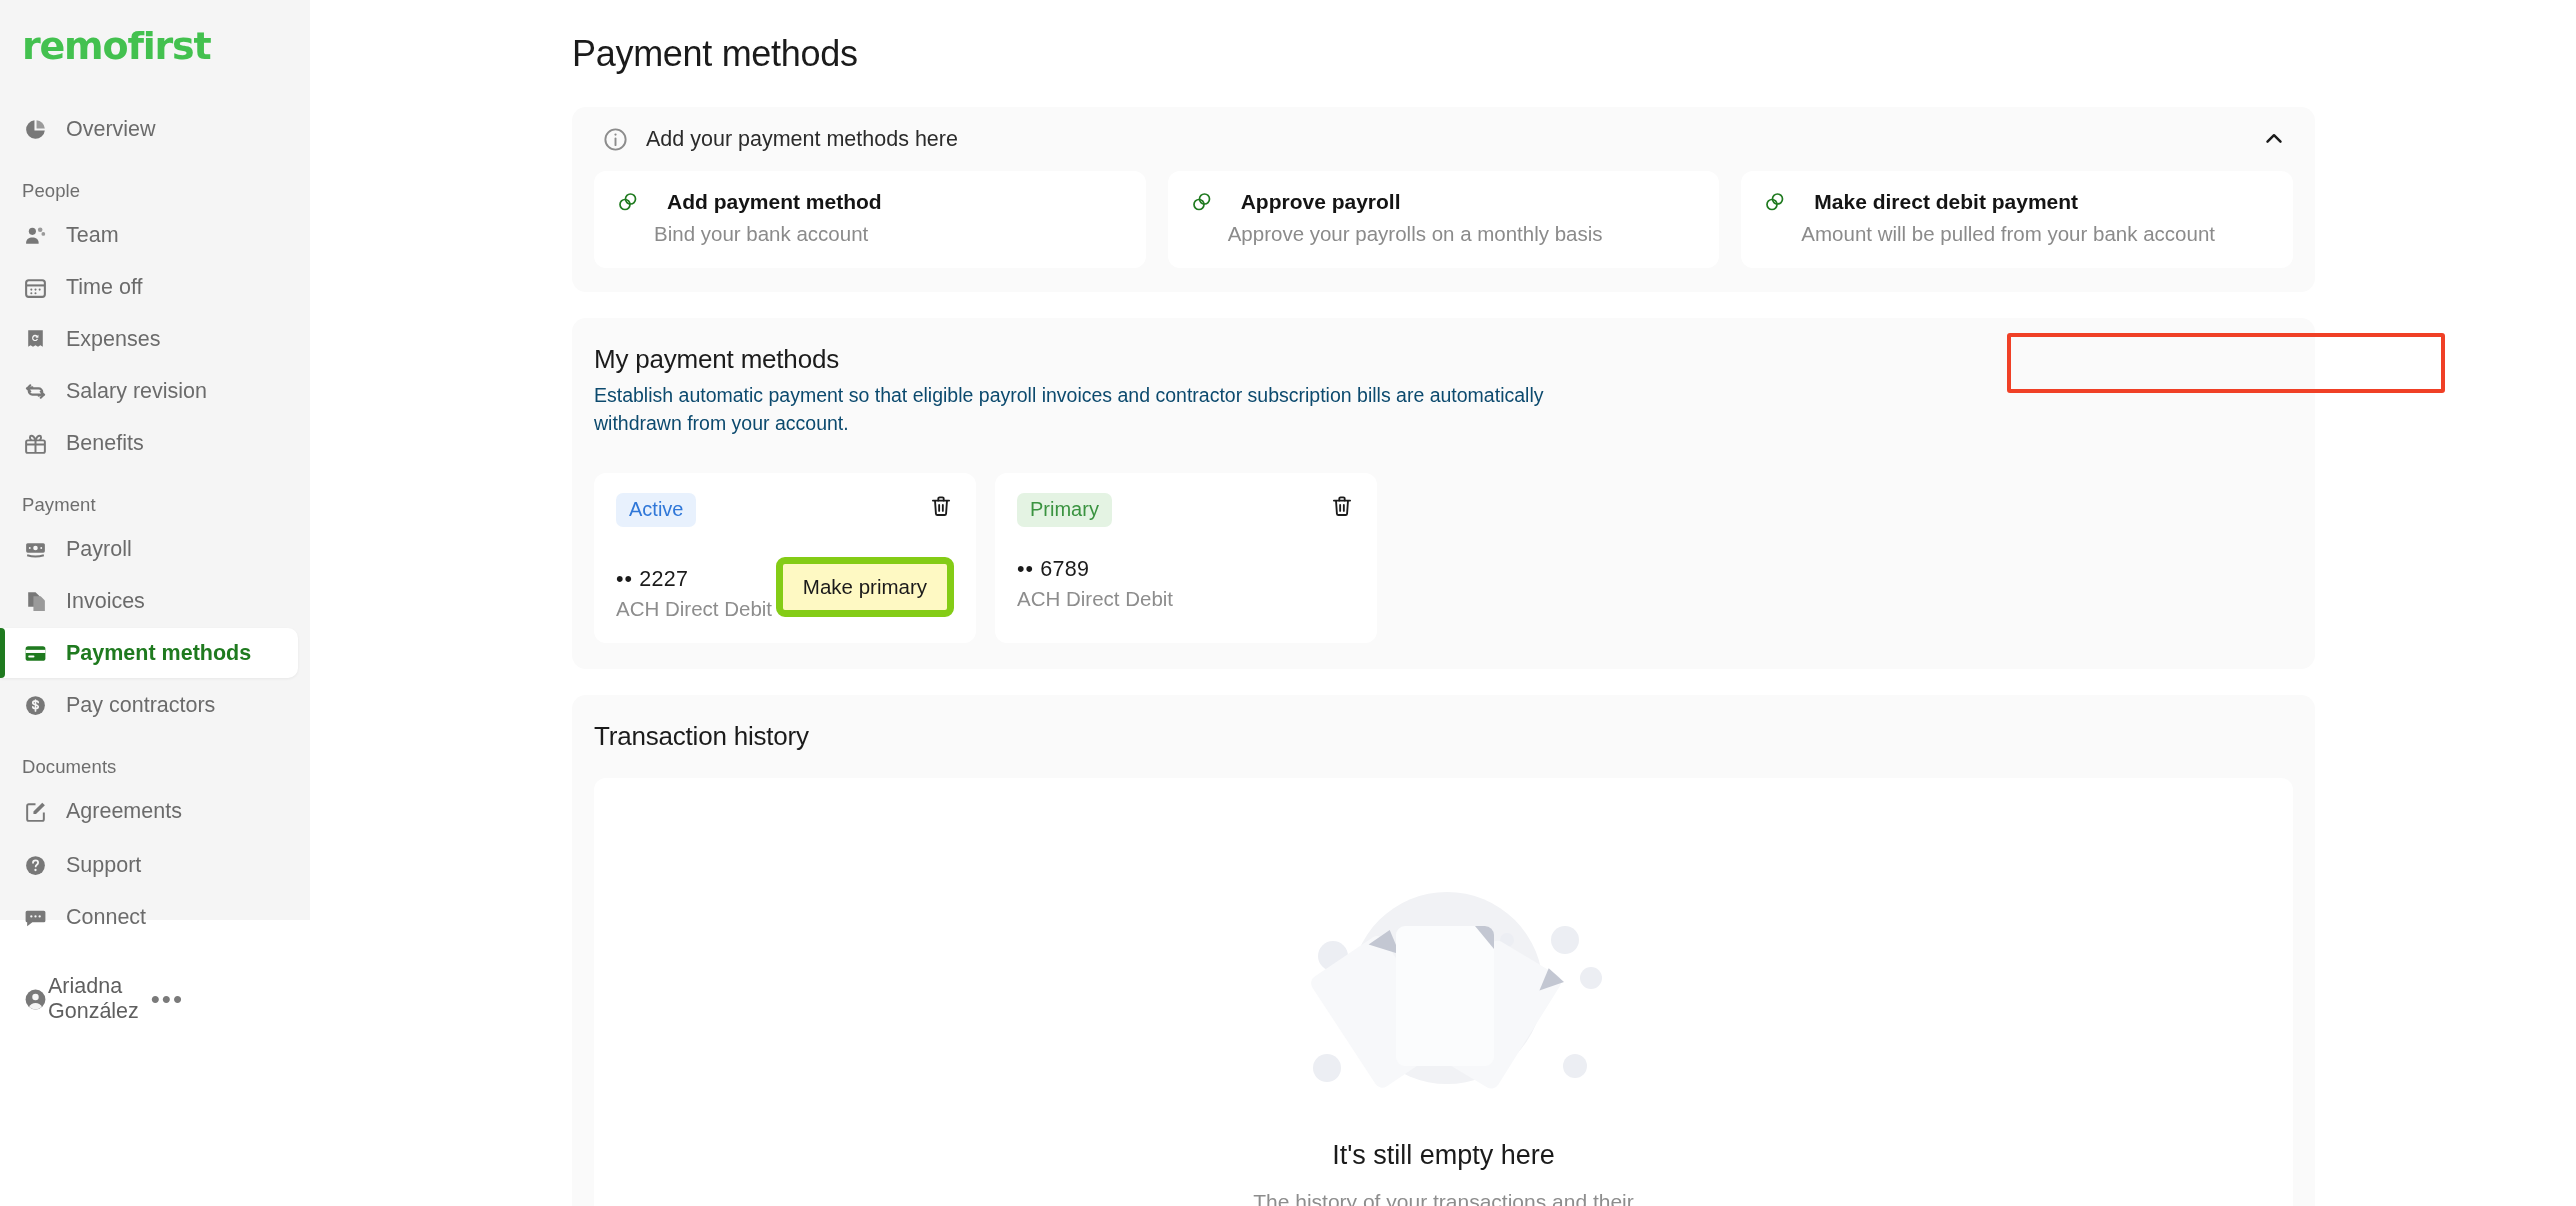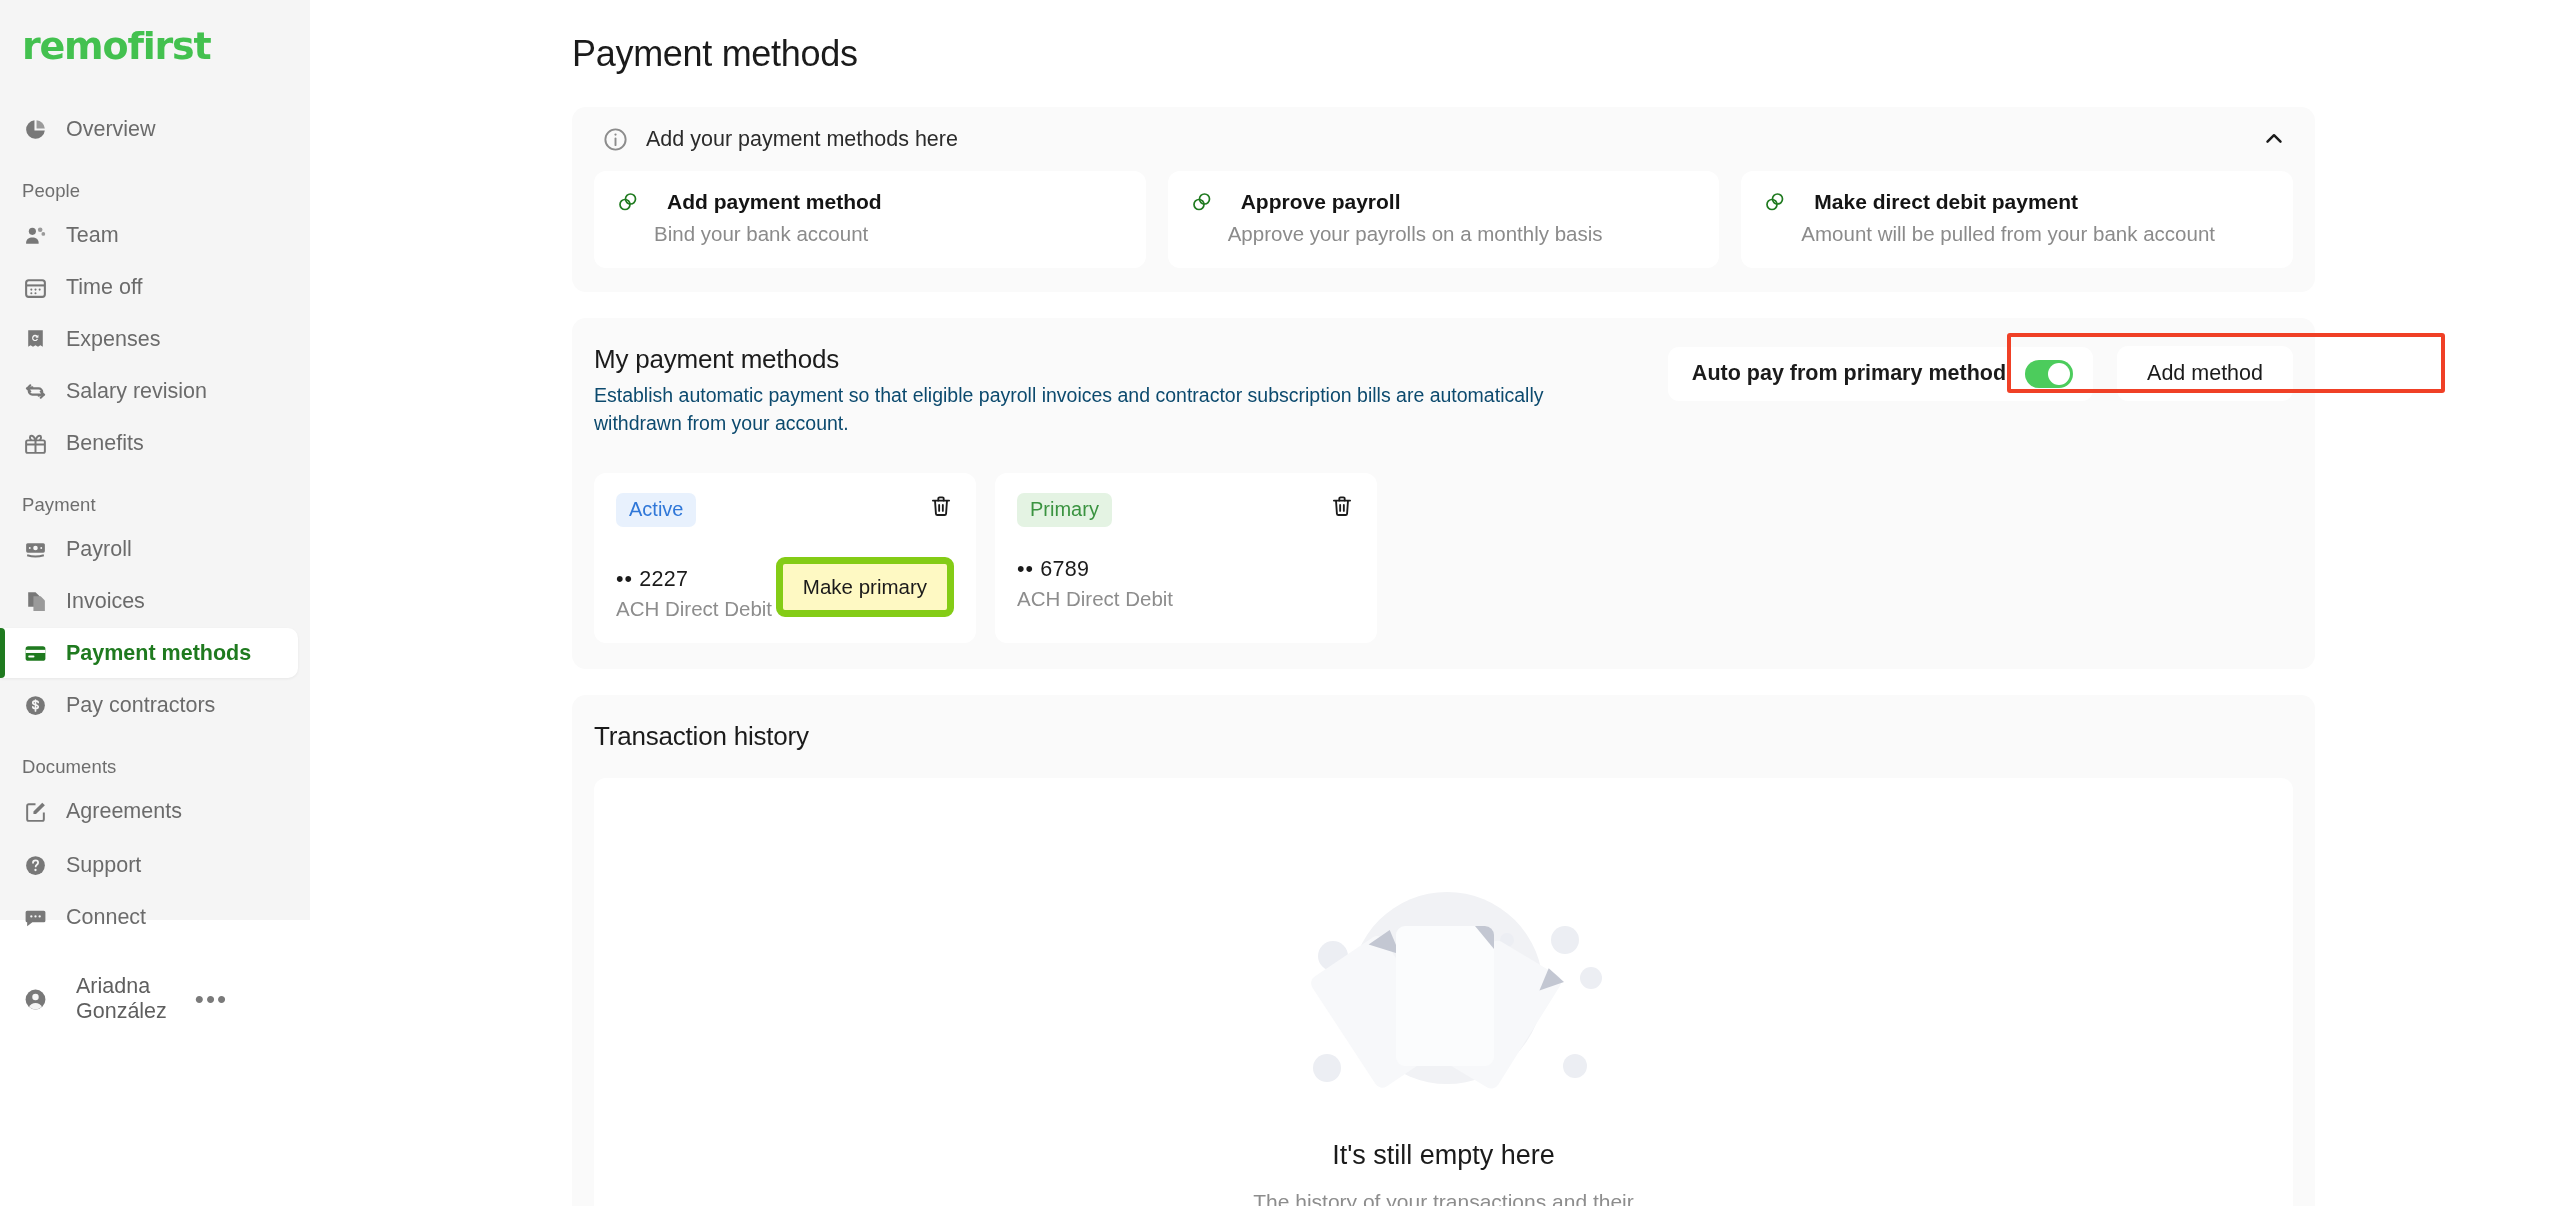--- a/index.html
+++ b/index.html
@@ -59,21 +59,21 @@
   }
   .nav-item.active::before {
     content: "";
     position: absolute; left: 0; top: 0; bottom: 0;
     width: 5px; background: #1f7a1f;
     border-radius: 0 4px 4px 0;
   }
   .sidebar-bottom { margin-top: auto; padding-bottom: 14px; }
   .user-row {
     display: flex; align-items: center;
-    height: 54px; padding-left: 22px; gap: 28px;
+    height: 54px; padding-left: 22px; gap: 0;
     color: #5f5f5f; font-size: 21.5px;
     cursor: pointer;
     margin-top: 30px;
   }
   .user-dots {
     margin-left: auto; margin-right: 126px;
     color: #7a7a7a; font-size: 26px; line-height: 10px;
     letter-spacing: 2px;
   }
 
@@ -460,29 +460,20 @@
           <div class="bcard-sub">Amount will be pulled from your bank account</div>
         </div>
       </div>
     </section>
 
     <section class="panel mypm">
       <div class="mypm-head">
         <div class="mypm-headtext">
           <div class="mypm-title">My payment methods</div>
           <div class="mypm-desc">Establish automatic payment so that eligible payroll invoices and contractor subscription bills are automatically withdrawn from your account.</div>
-        </div>
-        <div class="mypm-actions">
-          <div class="toggle-wrap">
-            <span class="toggle-label">Auto pay from primary method</span>
-            <span class="switch" style="background: rgb(76, 204, 92);">
-              <span class="knob"></span>
-            </span>
-          </div>
-          <button class="addmethod">Add method</button>
         </div>
       </div>
 
       <div class="pm-cards">
         <div class="pmcard">
           <div class="pmcard-top">
             <span class="badge active">Active</span>
             <span class="trash">
               <svg viewBox="0 0 24 24" fill="none" stroke="#1b1b1b" stroke-width="1.7" stroke-linecap="round">
                   <path d="M4.5 7h15"></path>

